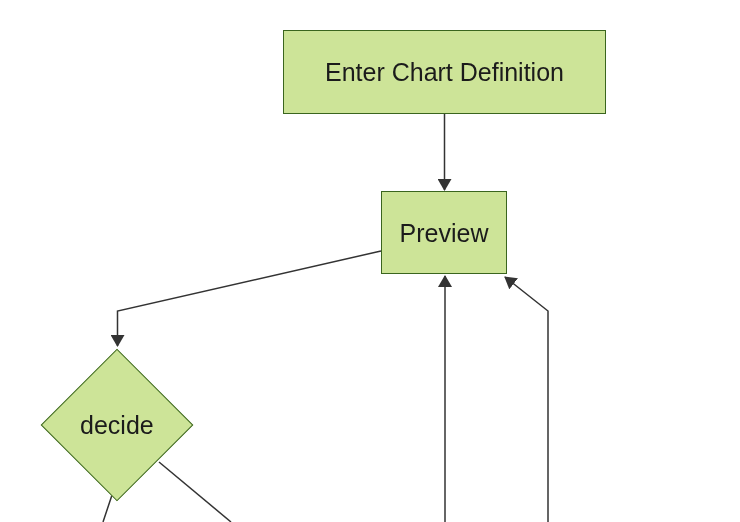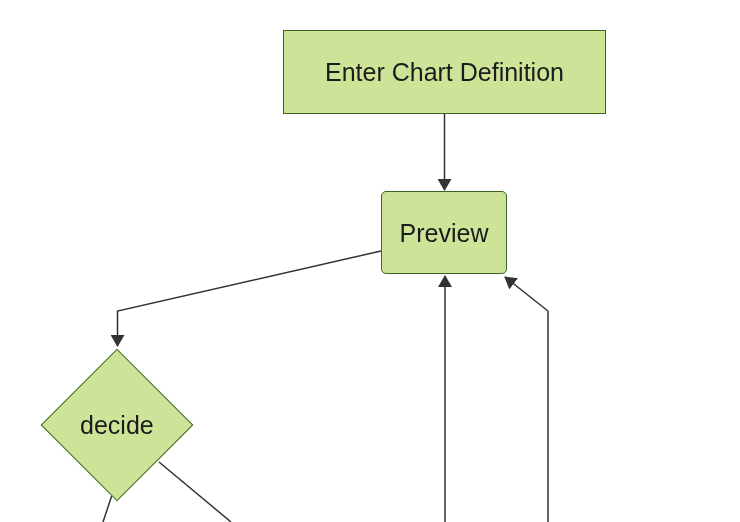--- a/index.html
+++ b/index.html
@@ -48,21 +48,21 @@
     top: 30px;
     width: 323px;
     height: 84px;
     text-align: center;
   }
   .node-rounded {
     left: 381px;
     top: 191px;
     width: 126px;
     height: 83px;
-    border-radius: 5px;
+    border-radius: 0;
   }
   .node-diamond {
     left: 63px;
     top: 371px;
     width: 108px;
     height: 108px;
     transform: rotate(45deg);
   }
   .node-diamond .node-label {
     transform: rotate(-45deg);

